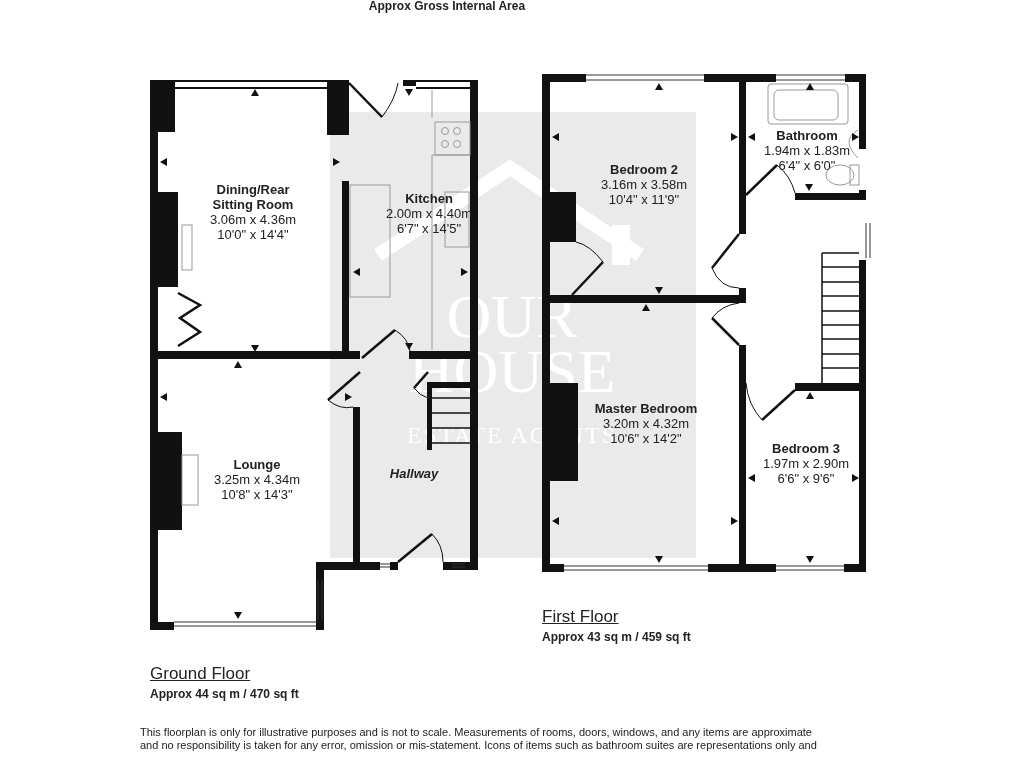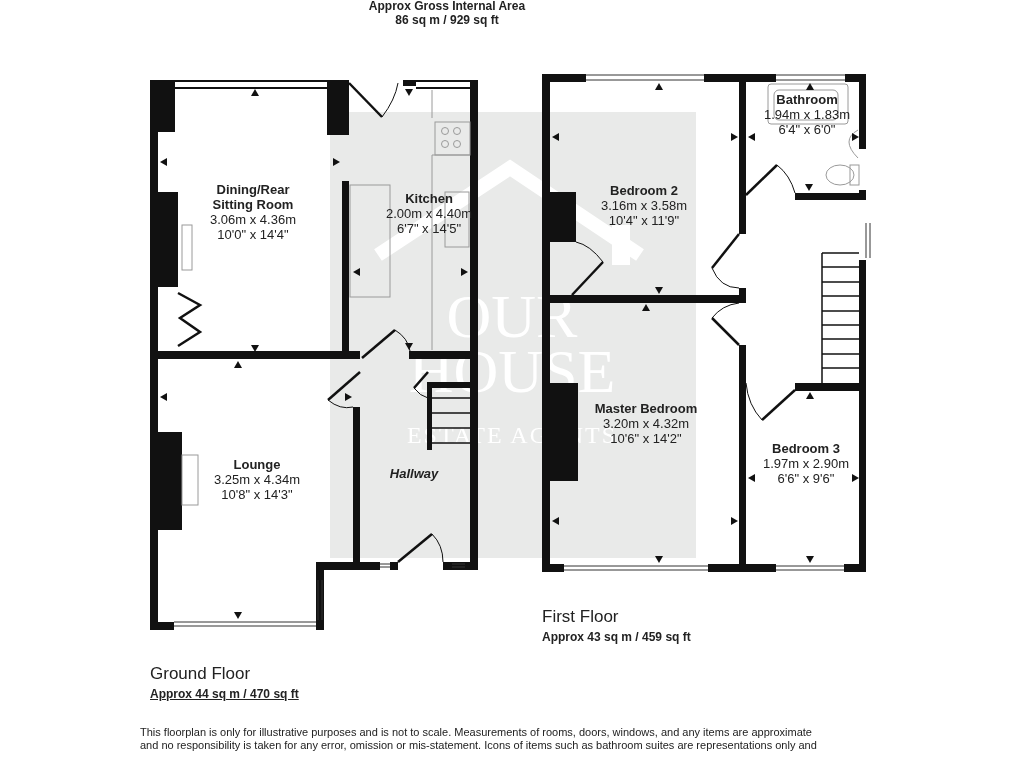--- a/index.html
+++ b/index.html
@@ -4,30 +4,29 @@
 <style>
   html, body { margin:0; padding:0; background:#ffffff; }
   body { width:1024px; height:768px; position:relative; overflow:hidden;
          font-family:"Liberation Sans", sans-serif; color:#222; }
   .abs { position:absolute; }
   .title-block { left:0; width:894px; top:0; text-align:center; font-weight:bold; font-size:12px; line-height:14px; color:#222; }
   svg.plan { position:absolute; left:0; top:0; }
   .room-label { position:absolute; text-align:center; font-size:13px; line-height:15px; color:#222; white-space:nowrap; transform:translateX(-50%); }
   .room-name { font-weight:bold; display:block; }
   .room-dim { display:block; }
-  .floor-name { font-size:17px; color:#222; }
+  .floor-name { font-size:17px; color:#222;text-decoration:underline; }
   .floor-area { font-size:12px; font-weight:bold; color:#222; }
   .disclaimer { left:140px; width:744px; top:726px; text-align:left; font-size:11px; line-height:13px; color:#222; }
 </style>
 </head>
 <body>
 
 <div class="abs title-block">
   <div style="margin-top:-1px;">Approx Gross Internal Area</div>
-  <div>86 sq m / 929 sq ft</div>
 </div>
 
 <svg class="plan" width="1024" height="768" viewBox="0 0 1024 768">
 
   <rect x="330" y="112" width="366" height="446" fill="#e9eae9"></rect>
 
   <polyline points="378,255 510,168 640,255" fill="none" stroke="#ffffff" stroke-width="14"></polyline>
   <rect x="612" y="225" width="18" height="40" fill="#ffffff"></rect>
   <text x="512" y="337" text-anchor="middle" font-family="Liberation Serif, serif" font-size="62" fill="#ffffff">OUR</text>
   <text x="512" y="392" text-anchor="middle" font-family="Liberation Serif, serif" font-size="62" fill="#ffffff">HOUSE</text>
@@ -237,44 +236,44 @@
 </div>
 <div class="room-label" style="left:257px; top:457px;">
   <span class="room-name">Lounge</span>
   <span class="room-dim">3.25m x 4.34m</span>
   <span class="room-dim">10'8" x 14'3"</span>
 </div>
 <div class="room-label" style="left:414px; top:466px;font-style:italic;">
   <span class="room-name">Hallway</span>
 </div>
 
-<div class="room-label" style="left:644px; top:162px;margin-top:21px;">
+<div class="room-label" style="left:644px; top:162px;">
   <span class="room-name">Bedroom 2</span>
   <span class="room-dim">3.16m x 3.58m</span>
   <span class="room-dim">10'4" x 11'9"</span>
 </div>
-<div class="room-label" style="left:807px; top:92px;">
+<div class="room-label" style="left:807px; top:128px;">
   <span class="room-name">Bathroom</span>
   <span class="room-dim">1.94m x 1.83m</span>
   <span class="room-dim">6'4" x 6'0"</span>
 </div>
 <div class="room-label" style="left:646px; top:401px;">
   <span class="room-name">Master Bedroom</span>
   <span class="room-dim">3.20m x 4.32m</span>
   <span class="room-dim">10'6" x 14'2"</span>
 </div>
 <div class="room-label" style="left:806px; top:441px;text-align:center;">
   <span class="room-name">Bedroom 3</span>
   <span class="room-dim">1.97m x 2.90m</span>
   <span class="room-dim">6'6" x 9'6"</span>
 </div>
 
 <div class="abs" style="left:150px; top:664px;">
   <div class="floor-name">Ground Floor</div>
-  <div class="floor-area" style="margin-top:3px;text-decoration:underline;">Approx 44 sq m / 470 sq ft</div>
+  <div class="floor-area" style="margin-top:3px;">Approx 44 sq m / 470 sq ft</div>
 </div>
 <div class="abs" style="left:542px; top:607px;">
   <div class="floor-name">First Floor</div>
   <div class="floor-area" style="margin-top:3px;text-align:right;">Approx 43 sq m / 459 sq ft</div>
 </div>
 
 <div class="abs disclaimer">
   <div>This floorplan is only for illustrative purposes and is not to scale. Measurements of rooms, doors, windows, and any items are approximate</div>
   <div>and no responsibility is taken for any error, omission or mis-statement. Icons of items such as bathroom suites are representations only and</div>
 </div>

